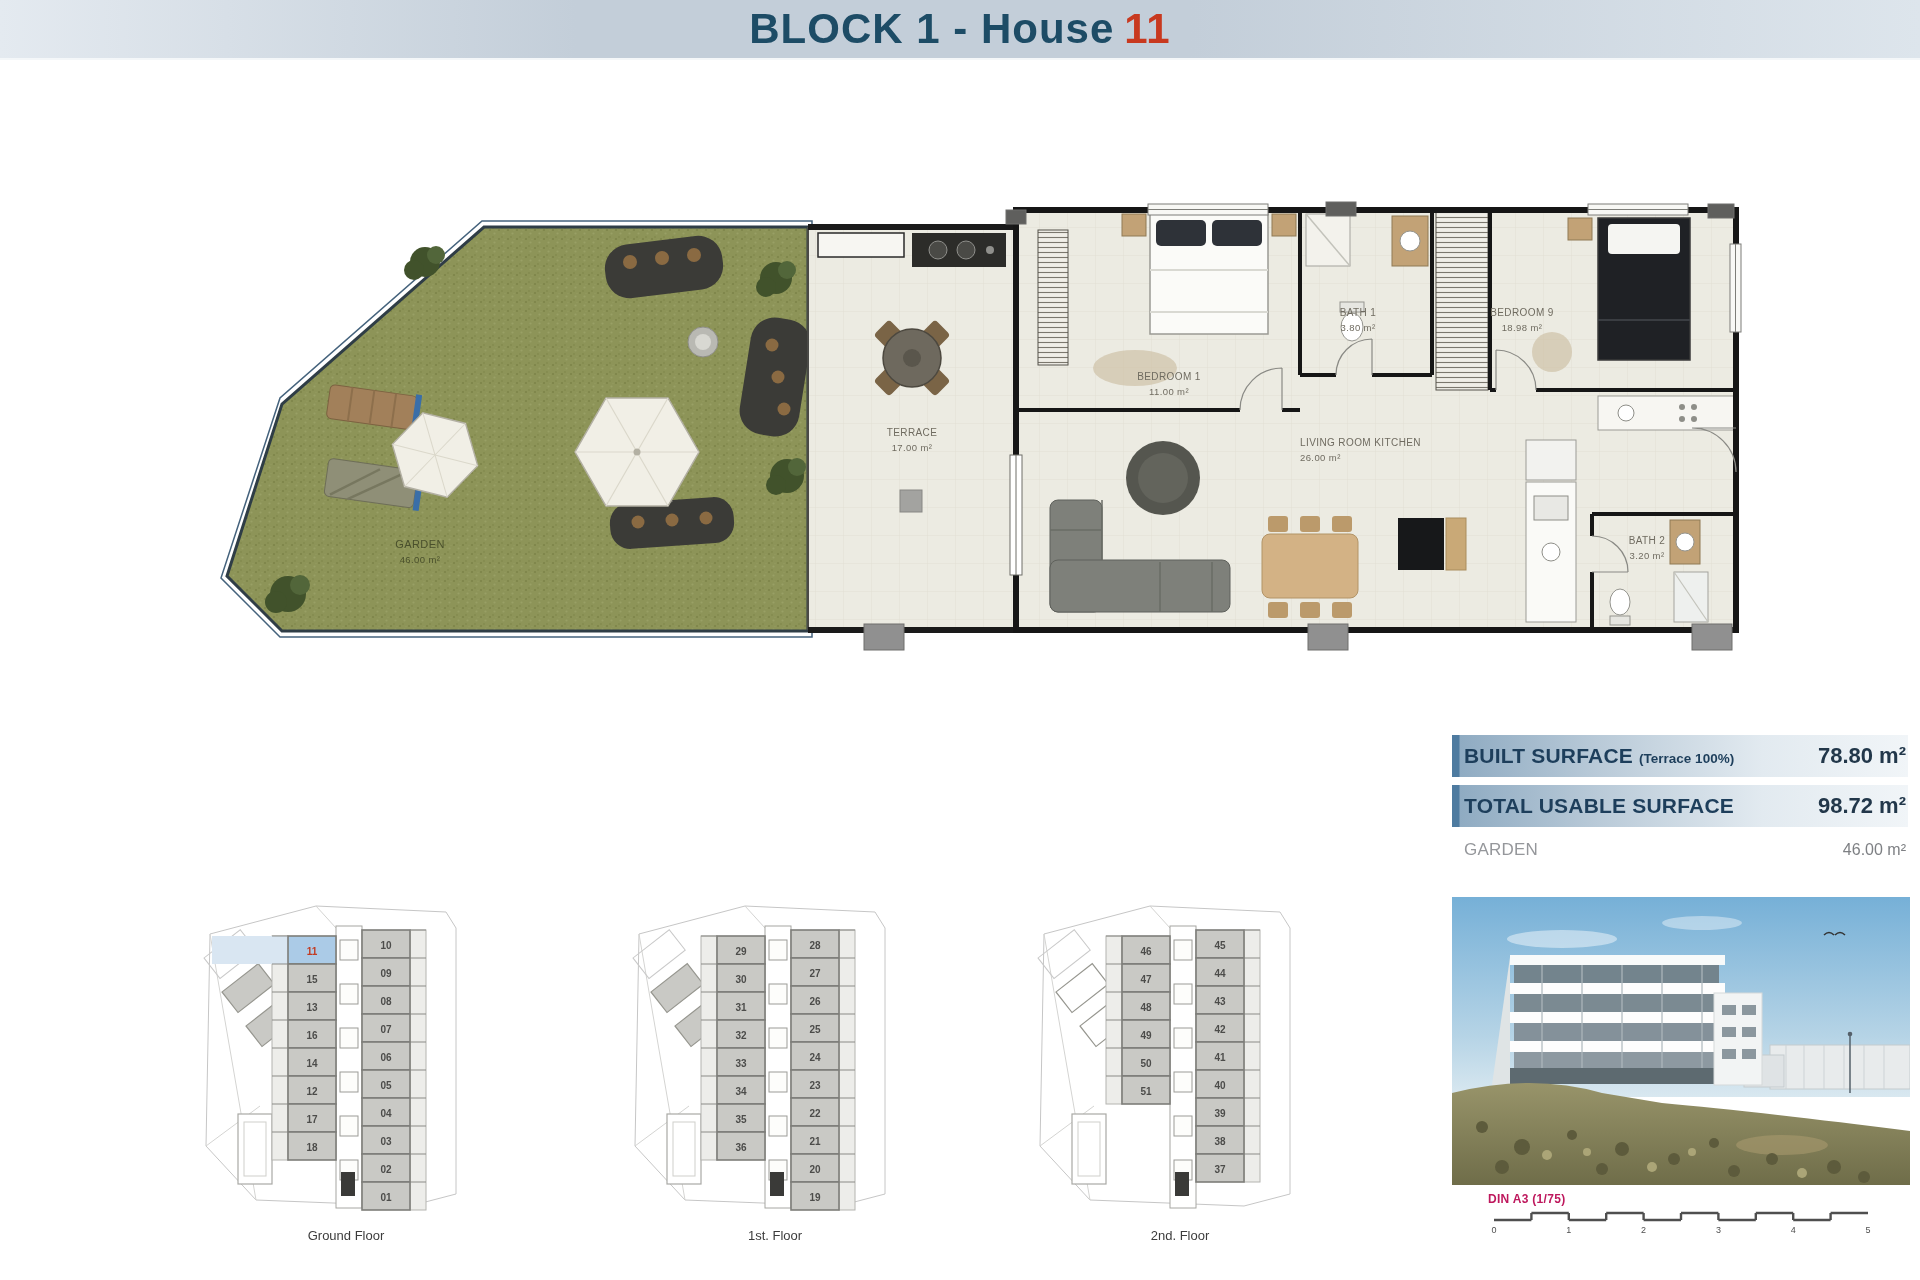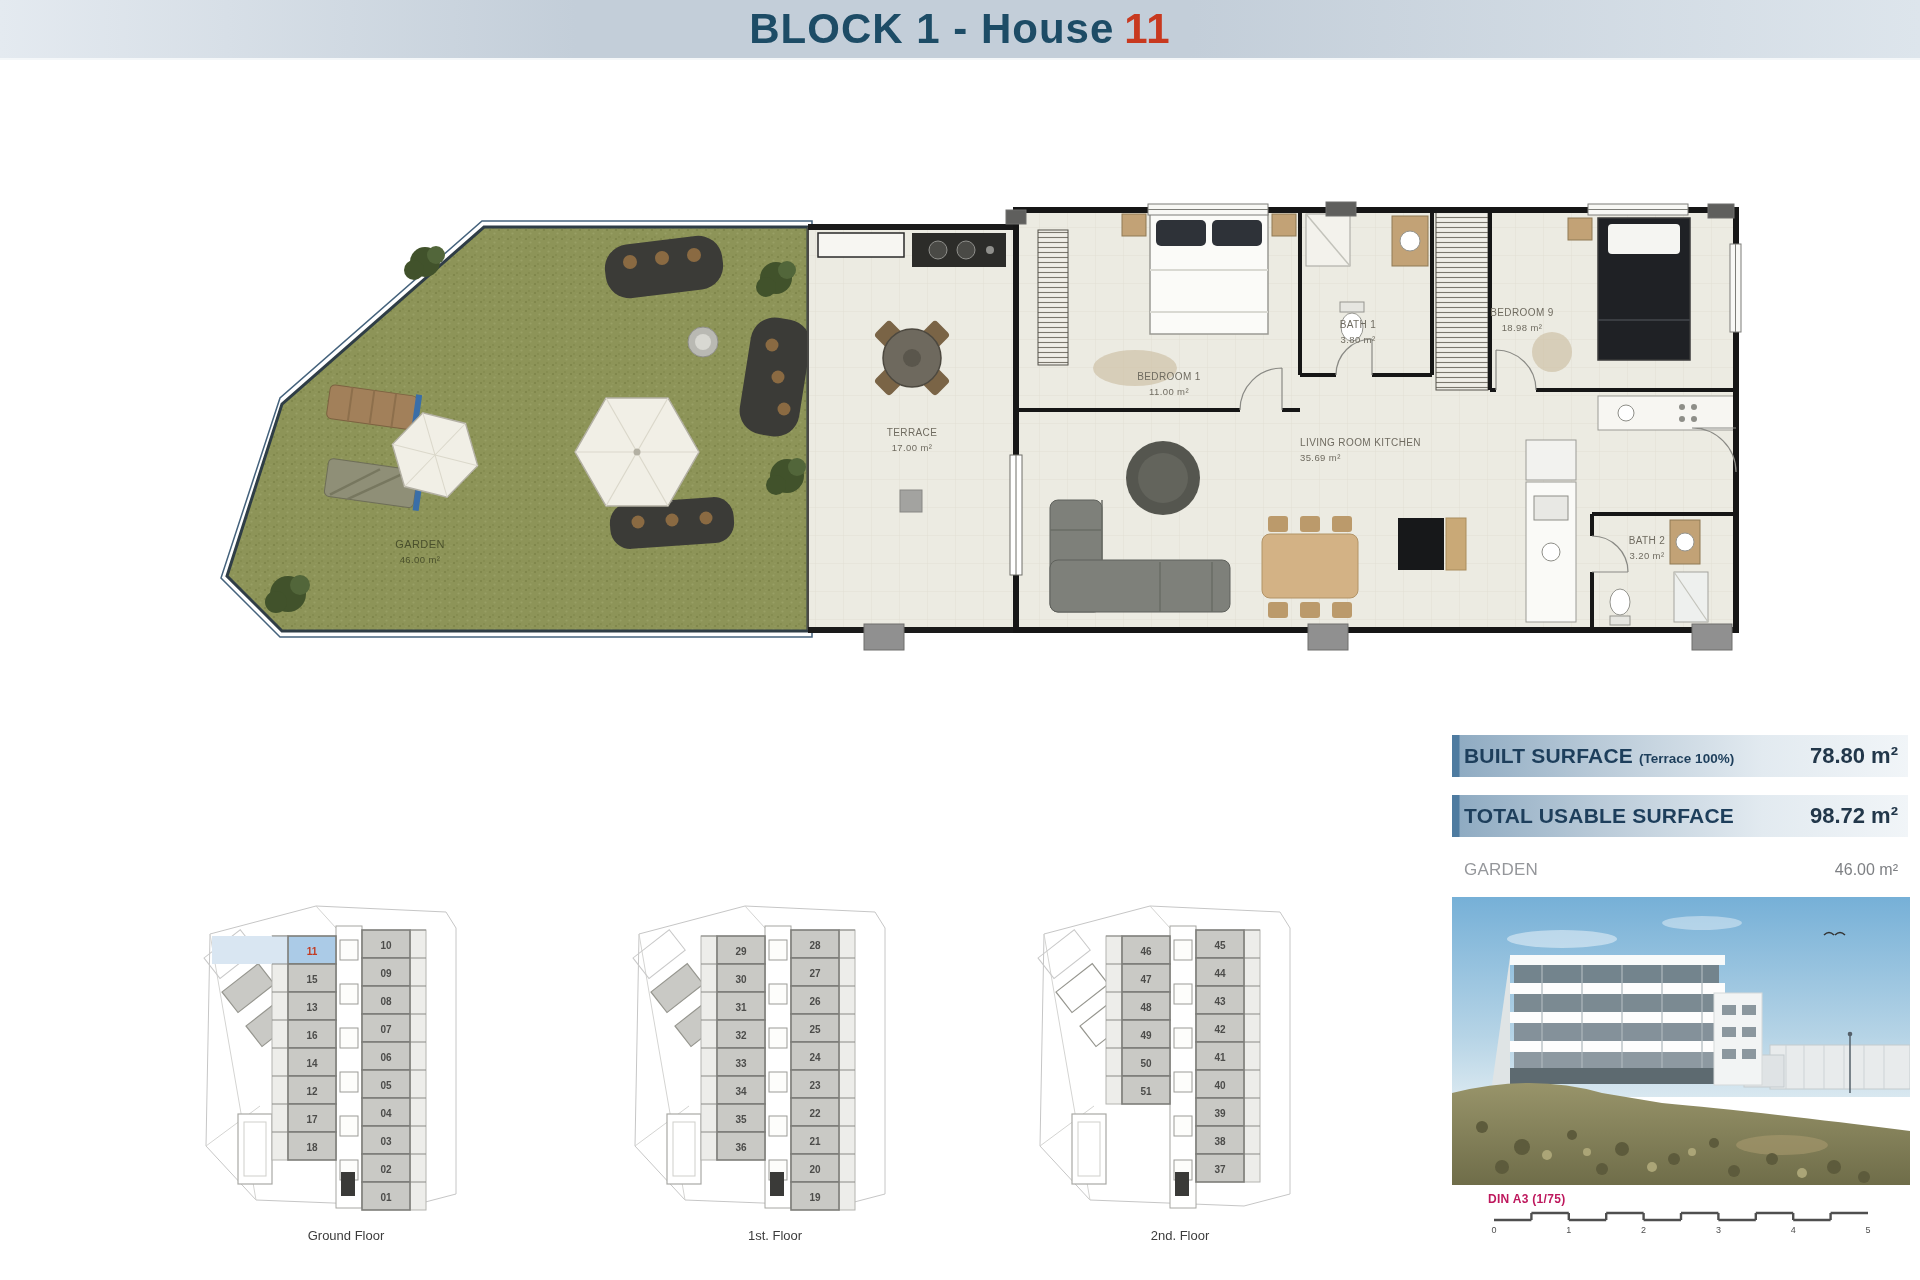--- a/index.html
+++ b/index.html
@@ -26,21 +26,21 @@
     position:absolute;transform:translate(-50%,-50%);text-align:center;
     font-size:10px;color:#6f6b60;line-height:1.45;letter-spacing:.4px;white-space:nowrap;
   }
   .room-label .area{display:block;font-size:9.5px;}
   .room-label.garden{color:#4a502c;font-size:11px;}
   .room-label.living{transform:translate(0,-50%);text-align:left;}
   
   .surface-table{position:absolute;left:1452px;top:735px;width:456px;}
   .surf-row{
     display:flex;align-items:center;justify-content:space-between;
-    height:42px;margin-bottom:18px;padding:0 10px 0 12px;box-sizing:border-box;
+    height:42px;margin-bottom:8px;padding:0 2px 0 12px;box-sizing:border-box;
   }
   .surf-row.bar{
     background:linear-gradient(90deg,#4e7ba0 0px,#4e7ba0 7px,#8fabc2 8px,#b9cad8 32%,#e2eaf0 68%,#f1f5f8 100%);
   }
   .surf-label{font-size:21px;font-weight:bold;color:#1d3e5b;letter-spacing:.2px;}
   .surf-label small{font-size:13.5px;font-weight:bold;letter-spacing:0;}
   .surf-value{font-size:22px;font-weight:bold;color:#22374a;}
   .surf-row.plain{height:30px;margin-top:2px;}
   .surf-row.plain .surf-label{color:#95979b;font-weight:normal;font-size:17px;}
   .surf-row.plain .surf-value{color:#7e8084;font-weight:normal;font-size:16px;}
@@ -274,31 +274,31 @@
     <span class="area">46.00 m²</span>
   </div>
   <div class="room-label" style="left:712px;top:240px">
     <span>TERRACE</span>
     <span class="area">17.00 m²</span>
   </div>
   <div class="room-label" style="left:969px;top:184px">
     <span>BEDROOM 1</span>
     <span class="area">11.00 m²</span>
   </div>
-  <div class="room-label" style="left:1158px;top:132px">
+  <div class="room-label" style="left:1158px;top:120px">
     <span>BATH 1</span>
     <span class="area">3.80 m²</span>
   </div>
   <div class="room-label" style="left:1322px;top:120px">
     <span>BEDROOM 9</span>
     <span class="area">18.98 m²</span>
   </div>
   <div class="room-label living" style="left:1100px;top:250px">
     <span>LIVING ROOM KITCHEN</span>
-    <span class="area">35.69 m²</span>
+    <span class="area">26.00 m²</span>
   </div>
   <div class="room-label" style="left:1447px;top:348px">
     <span>BATH 2</span>
     <span class="area">3.20 m²</span>
   </div>
 </div>
 
 <div class="surface-table">
   <div class="surf-row bar">
     <span class="surf-label"><span>BUILT SURFACE</span> <small>(Terrace 100%)</small></span>

